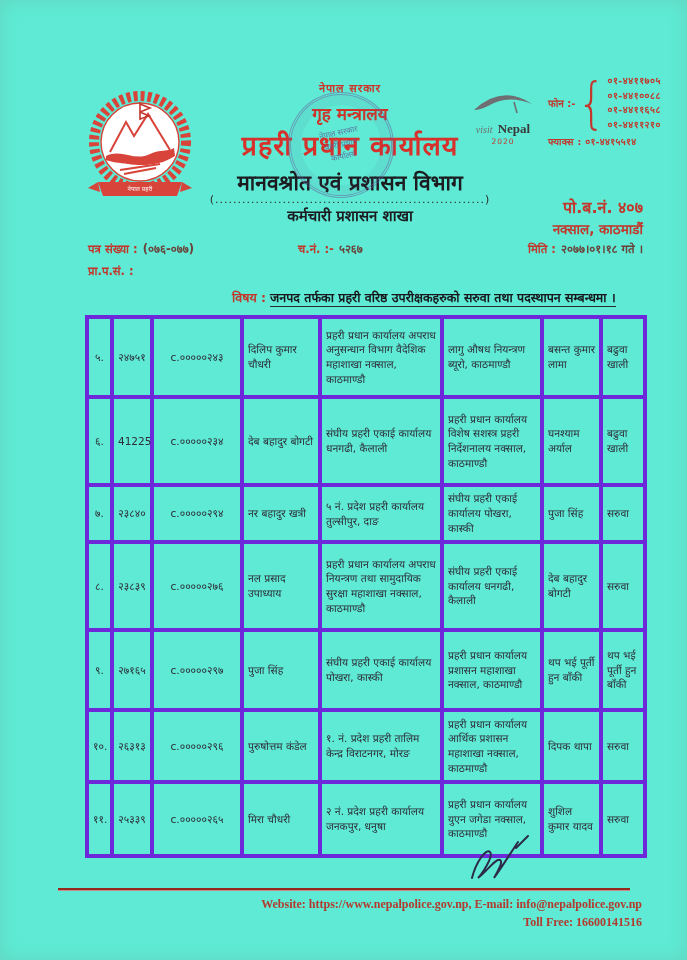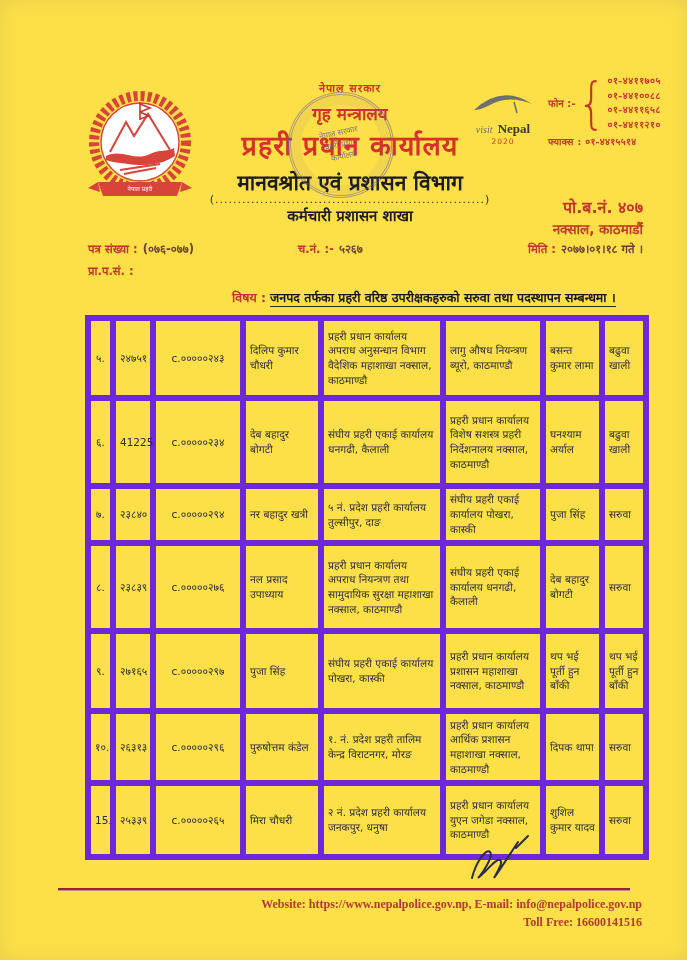--- a/index.html
+++ b/index.html
@@ -1,20 +1,20 @@
 <!DOCTYPE html>
 <html><head>
 <meta charset="utf-8">
 <style>
   * { margin:0; padding:0; box-sizing:border-box; }
   html,body { background:#e9e9e6; }
   body { font-family:"DejaVu Sans", sans-serif; }
   .page {
     position:relative; width:687px; height:960px; margin:0 auto;
-    background:#fde047; overflow:hidden;
+    background:#5eead4; overflow:hidden;
     box-shadow: inset 0 0 18px rgba(120,120,115,.18);
   }
 
   
   .emblem { position:absolute; left:76px; top:86px; width:128px; height:118px; }
 
   
   .head-center { position:absolute; top:80px; left:168px; width:364px; text-align:center; }
   .gov-line   { font-size:11px; font-weight:bold; color:#cf3327; letter-spacing:1px; }
   .ministry   { font-size:17px; font-weight:bold; color:#cf3327; margin-top:7px; }
@@ -65,21 +65,21 @@
   .subject { position:absolute; top:287px; left:190px; white-space:nowrap;margin-left:42px; }
   .subject-label { color:#c3362b; font-weight:bold; font-size:12.5px; margin-right:4px; }
   .subject-text  { color:#17171c; font-weight:bold; font-size:12.5px; border-bottom:1.2px solid #2a2a2e; padding-bottom:1px; }
 
   
   table.roster {
     position:absolute; top:315px; left:85px; width:558px;
     border-collapse:collapse; table-layout:fixed;
   }
   table.roster td {
-    border:6px solid #6d28d9; font-size:10.5px; color:#2d2d38;
+    border:4px solid #6d28d9; font-size:10.5px; color:#2d2d38;
     padding:3px 4px; line-height:1.4; vertical-align:middle;
   }
   td.c { text-align:center; }
 
   
   .signature { position:absolute; left:466px; top:834px; }
 
   
   .footer-rule {
     position:absolute; top:888px; left:58px; width:572px; height:0;
@@ -248,21 +248,21 @@
         <td class="c">१०.</td>
         <td class="c">२६३१३</td>
         <td class="c">c.०००००२९६</td>
         <td>पुरुषोत्तम कंडेल</td>
         <td>१. नं. प्रदेश प्रहरी तालिम केन्द्र विराटनगर, मोरङ</td>
         <td>प्रहरी प्रधान कार्यालय आर्थिक प्रशासन महाशाखा नक्साल, काठमाण्डौ</td>
         <td>दिपक थापा</td>
         <td>सरुवा</td>
       </tr>
       <tr style="height:74px">
-        <td class="c">15.</td>
+        <td class="c">११.</td>
         <td class="c">२५३३९</td>
         <td class="c">c.०००००२६५</td>
         <td>मिरा चौधरी</td>
         <td>२ नं. प्रदेश प्रहरी कार्यालय जनकपुर, धनुषा</td>
         <td>प्रहरी प्रधान कार्यालय युएन जगेडा नक्साल, काठमाण्डौ</td>
         <td>शुशिल कुमार यादव</td>
         <td>सरुवा</td>
       </tr>
     </tbody>
   </table>

